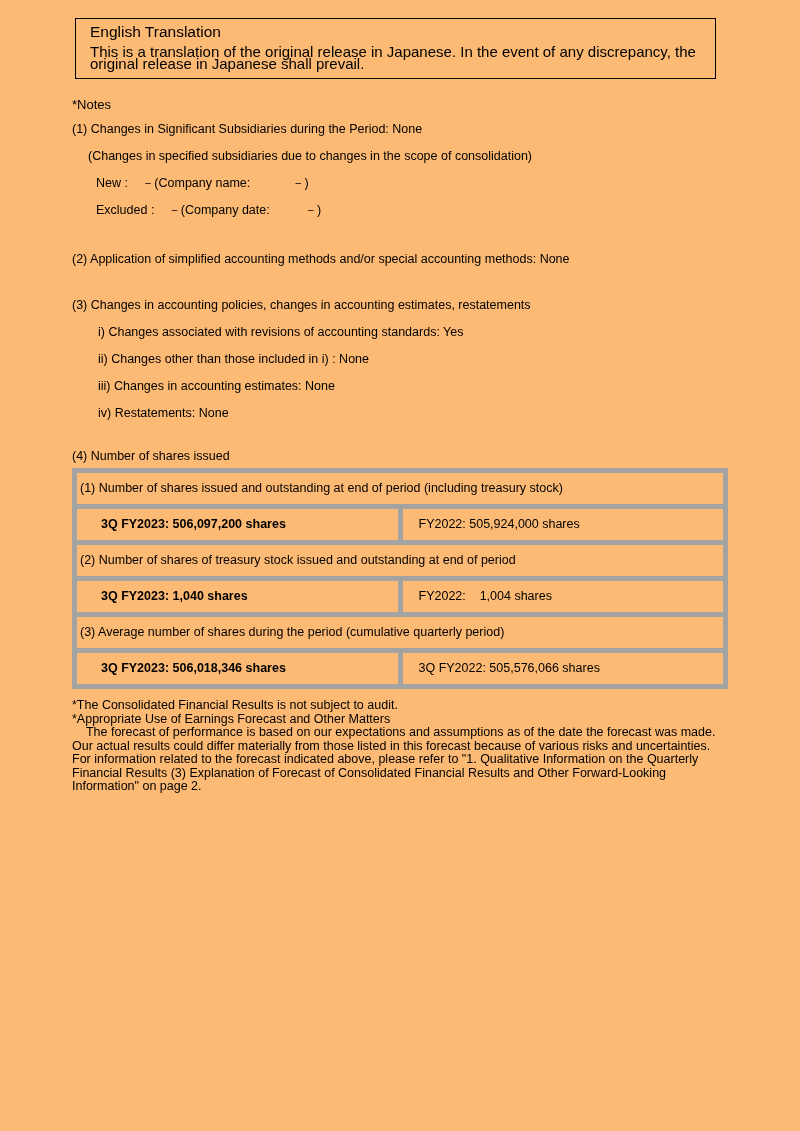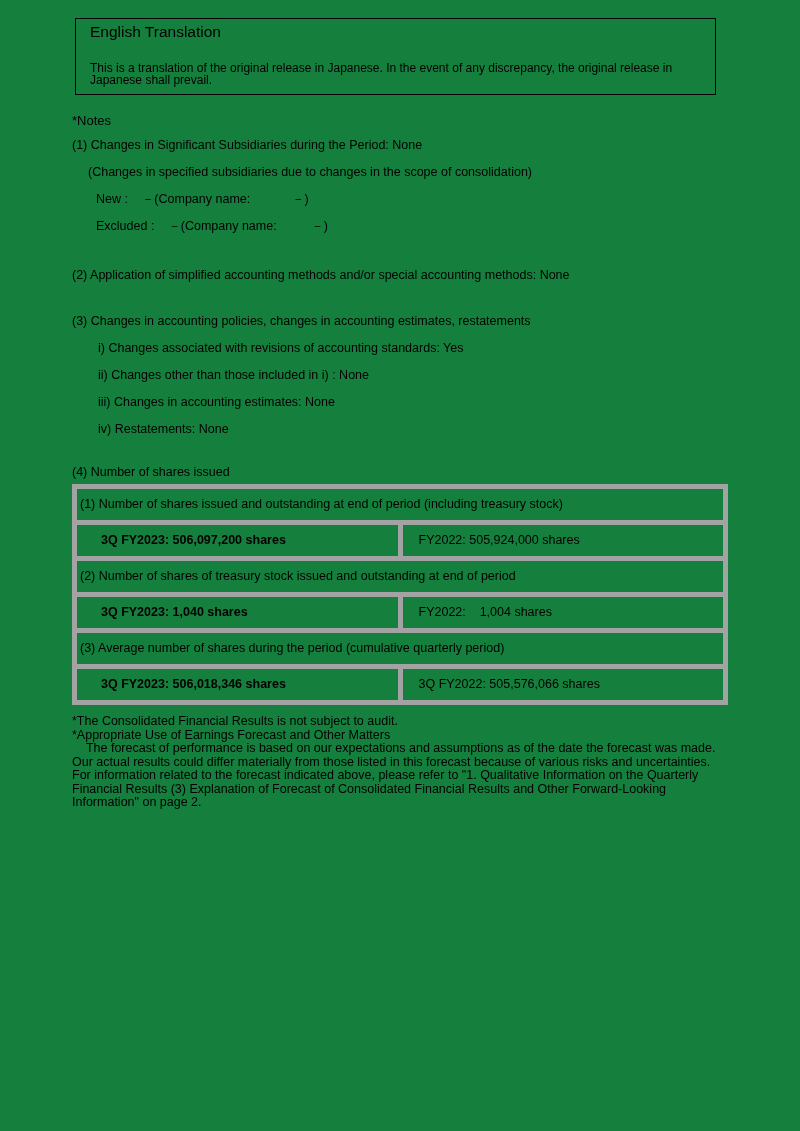--- a/index.html
+++ b/index.html
@@ -8,40 +8,40 @@
     background: #ffffff;
     color: #000000;
     font-family: "Liberation Sans", sans-serif;
   }
   .page {
     position: relative;
     width: 800px;
     height: 1131px;
     box-sizing: border-box;
     padding: 18px 72px 40px 72px;
-    background: #15803d;
+    background: #fdba74;
     overflow: hidden;
   }
   
   .trans-box {
     box-sizing: border-box;
     border: 1px solid #000;
     margin-left: 3px;
     margin-right: 12px;
     padding: 3px 12px 8px 14px;
   }
   .trans-title {
     font-size: 15.5px;
     line-height: 20px;
     white-space: pre-wrap;
   }
   .trans-body {
-    font-size: 12px;
+    font-size: 15px;
     line-height: 12px;
-    margin-top: 20px;
+    margin-top: 4px;
     white-space: pre-wrap;
   }
   
   .notes-heading {
     margin-top: 18px;
     font-size: 13px;
     line-height: 15px;
     white-space: pre-wrap;
   }
   .line {
@@ -109,21 +109,21 @@
   <div class="trans-box">
     <div class="trans-title">English Translation</div>
     <div class="trans-body">This is a translation of the original release in Japanese. In the event of any discrepancy, the original release in Japanese shall prevail.</div>
   </div>
 
   <div class="notes-heading">*Notes</div>
 
   <div class="line mt-first">(1) Changes in Significant Subsidiaries during the Period: None</div>
   <div class="line mt-sub lvl1">(Changes in specified subsidiaries due to changes in the scope of consolidation)</div>
   <div class="line mt-sub lvl2">New :    －(Company name:            －)</div>
-  <div class="line mt-sub lvl2">Excluded :    －(Company name:          －)</div>
+  <div class="line mt-sub lvl2">Excluded :    －(Company date:          －)</div>
 
   <div class="line gap-xl">(2) Application of simplified accounting methods and/or special accounting methods: None</div>
 
   <div class="line gap-lg">(3) Changes in accounting policies, changes in accounting estimates, restatements</div>
   <div class="line mt-sub lvl3">i) Changes associated with revisions of accounting standards: Yes</div>
   <div class="line mt-sub lvl3">ii) Changes other than those included in i) : None</div>
   <div class="line mt-sub lvl3">iii) Changes in accounting estimates: None</div>
   <div class="line mt-sub lvl3">iv) Restatements: None</div>
 
   <div class="line gap-md">(4) Number of shares issued</div>

